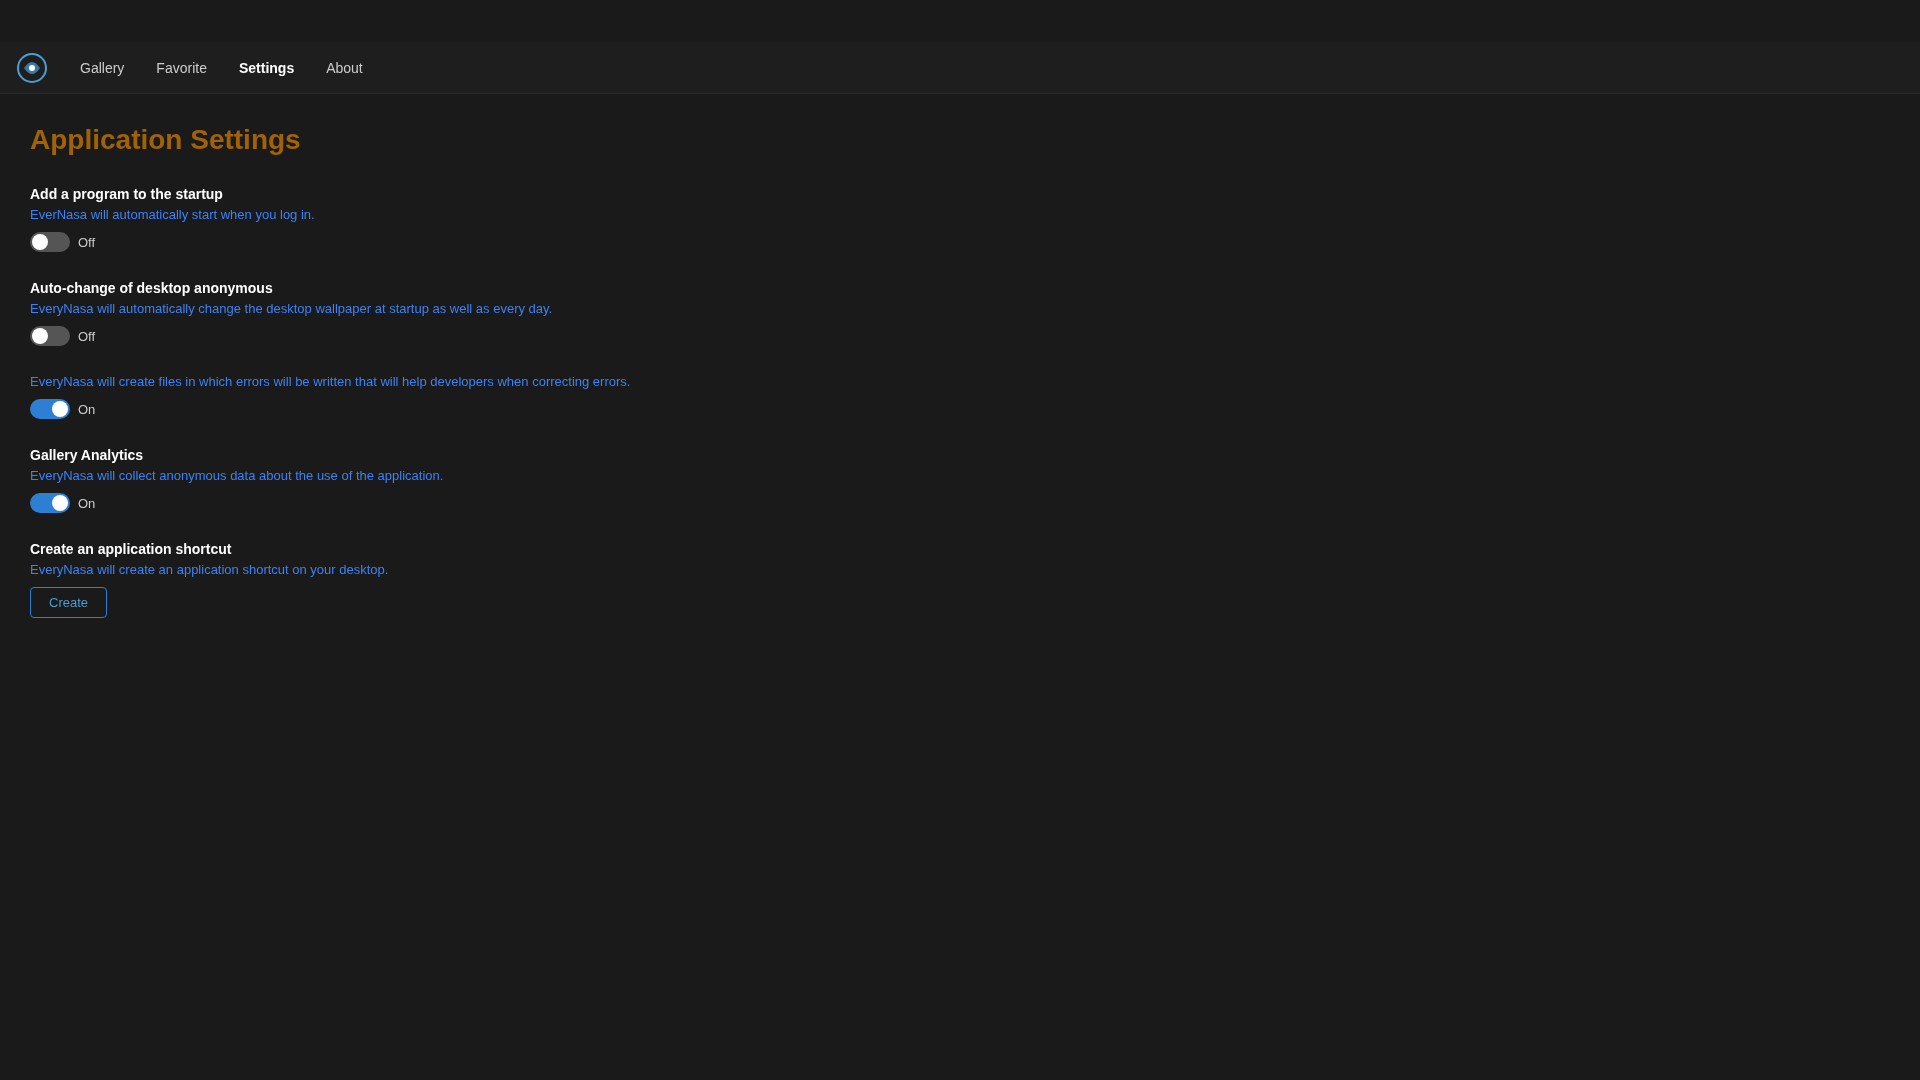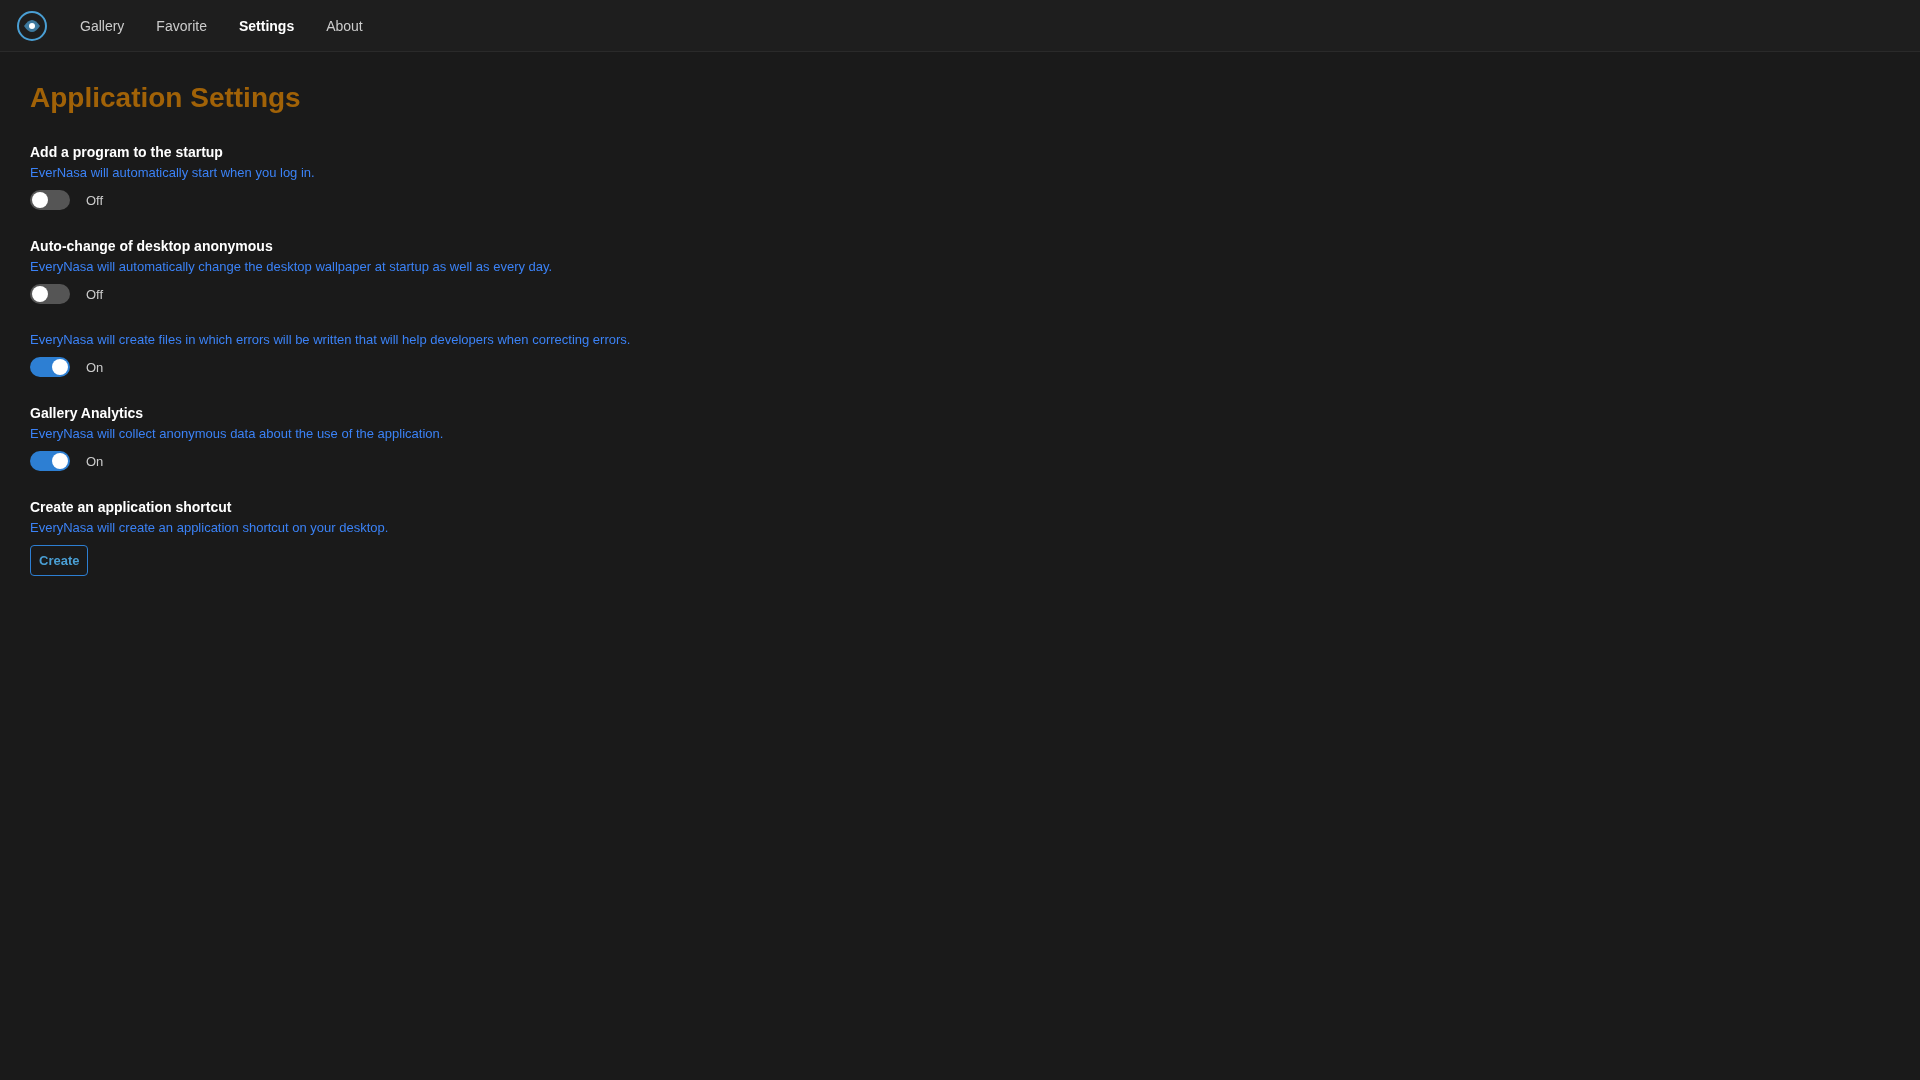--- a/index.html
+++ b/index.html
@@ -18,20 +18,21 @@
     }
 
     
     nav {
       display: flex;
       align-items: center;
       background-color: #1e1e1e;
       padding: 0 16px;
       height: 52px;
       border-bottom: 1px solid #2a2a2a;
+      margin-top: 42px;
     }
 
     .nav-logo {
       width: 32px;
       height: 32px;
       margin-right: 20px;
       flex-shrink: 0;
     }
 
     .nav-items {
@@ -131,34 +132,32 @@
       left: 2px;
     }
 
     .toggle-thumb.on {
       left: 22px;
     }
 
     .toggle-label {
       font-size: 13px;
       color: #cccccc;
-      margin-left: 8px;
     }
 
     
     .create-button {
       background-color: transparent;
       border: 1px solid #2d7fd3;
       color: #4a9fd4;
-      padding: 7px 8px;
+      padding: 7px 18px;
       border-radius: 4px;
       cursor: pointer;
       font-size: 13px;
       font-family: inherit;
-      font-weight: bold;
     }
   </style>
 </head>
 <body>
 
 <nav>
 
   <div class="nav-logo">
     <svg viewBox="0 0 32 32" xmlns="http://www.w3.org/2000/svg">
       <circle cx="16" cy="16" r="14" fill="none" stroke="#4a9fd4" stroke-width="2"></circle>

